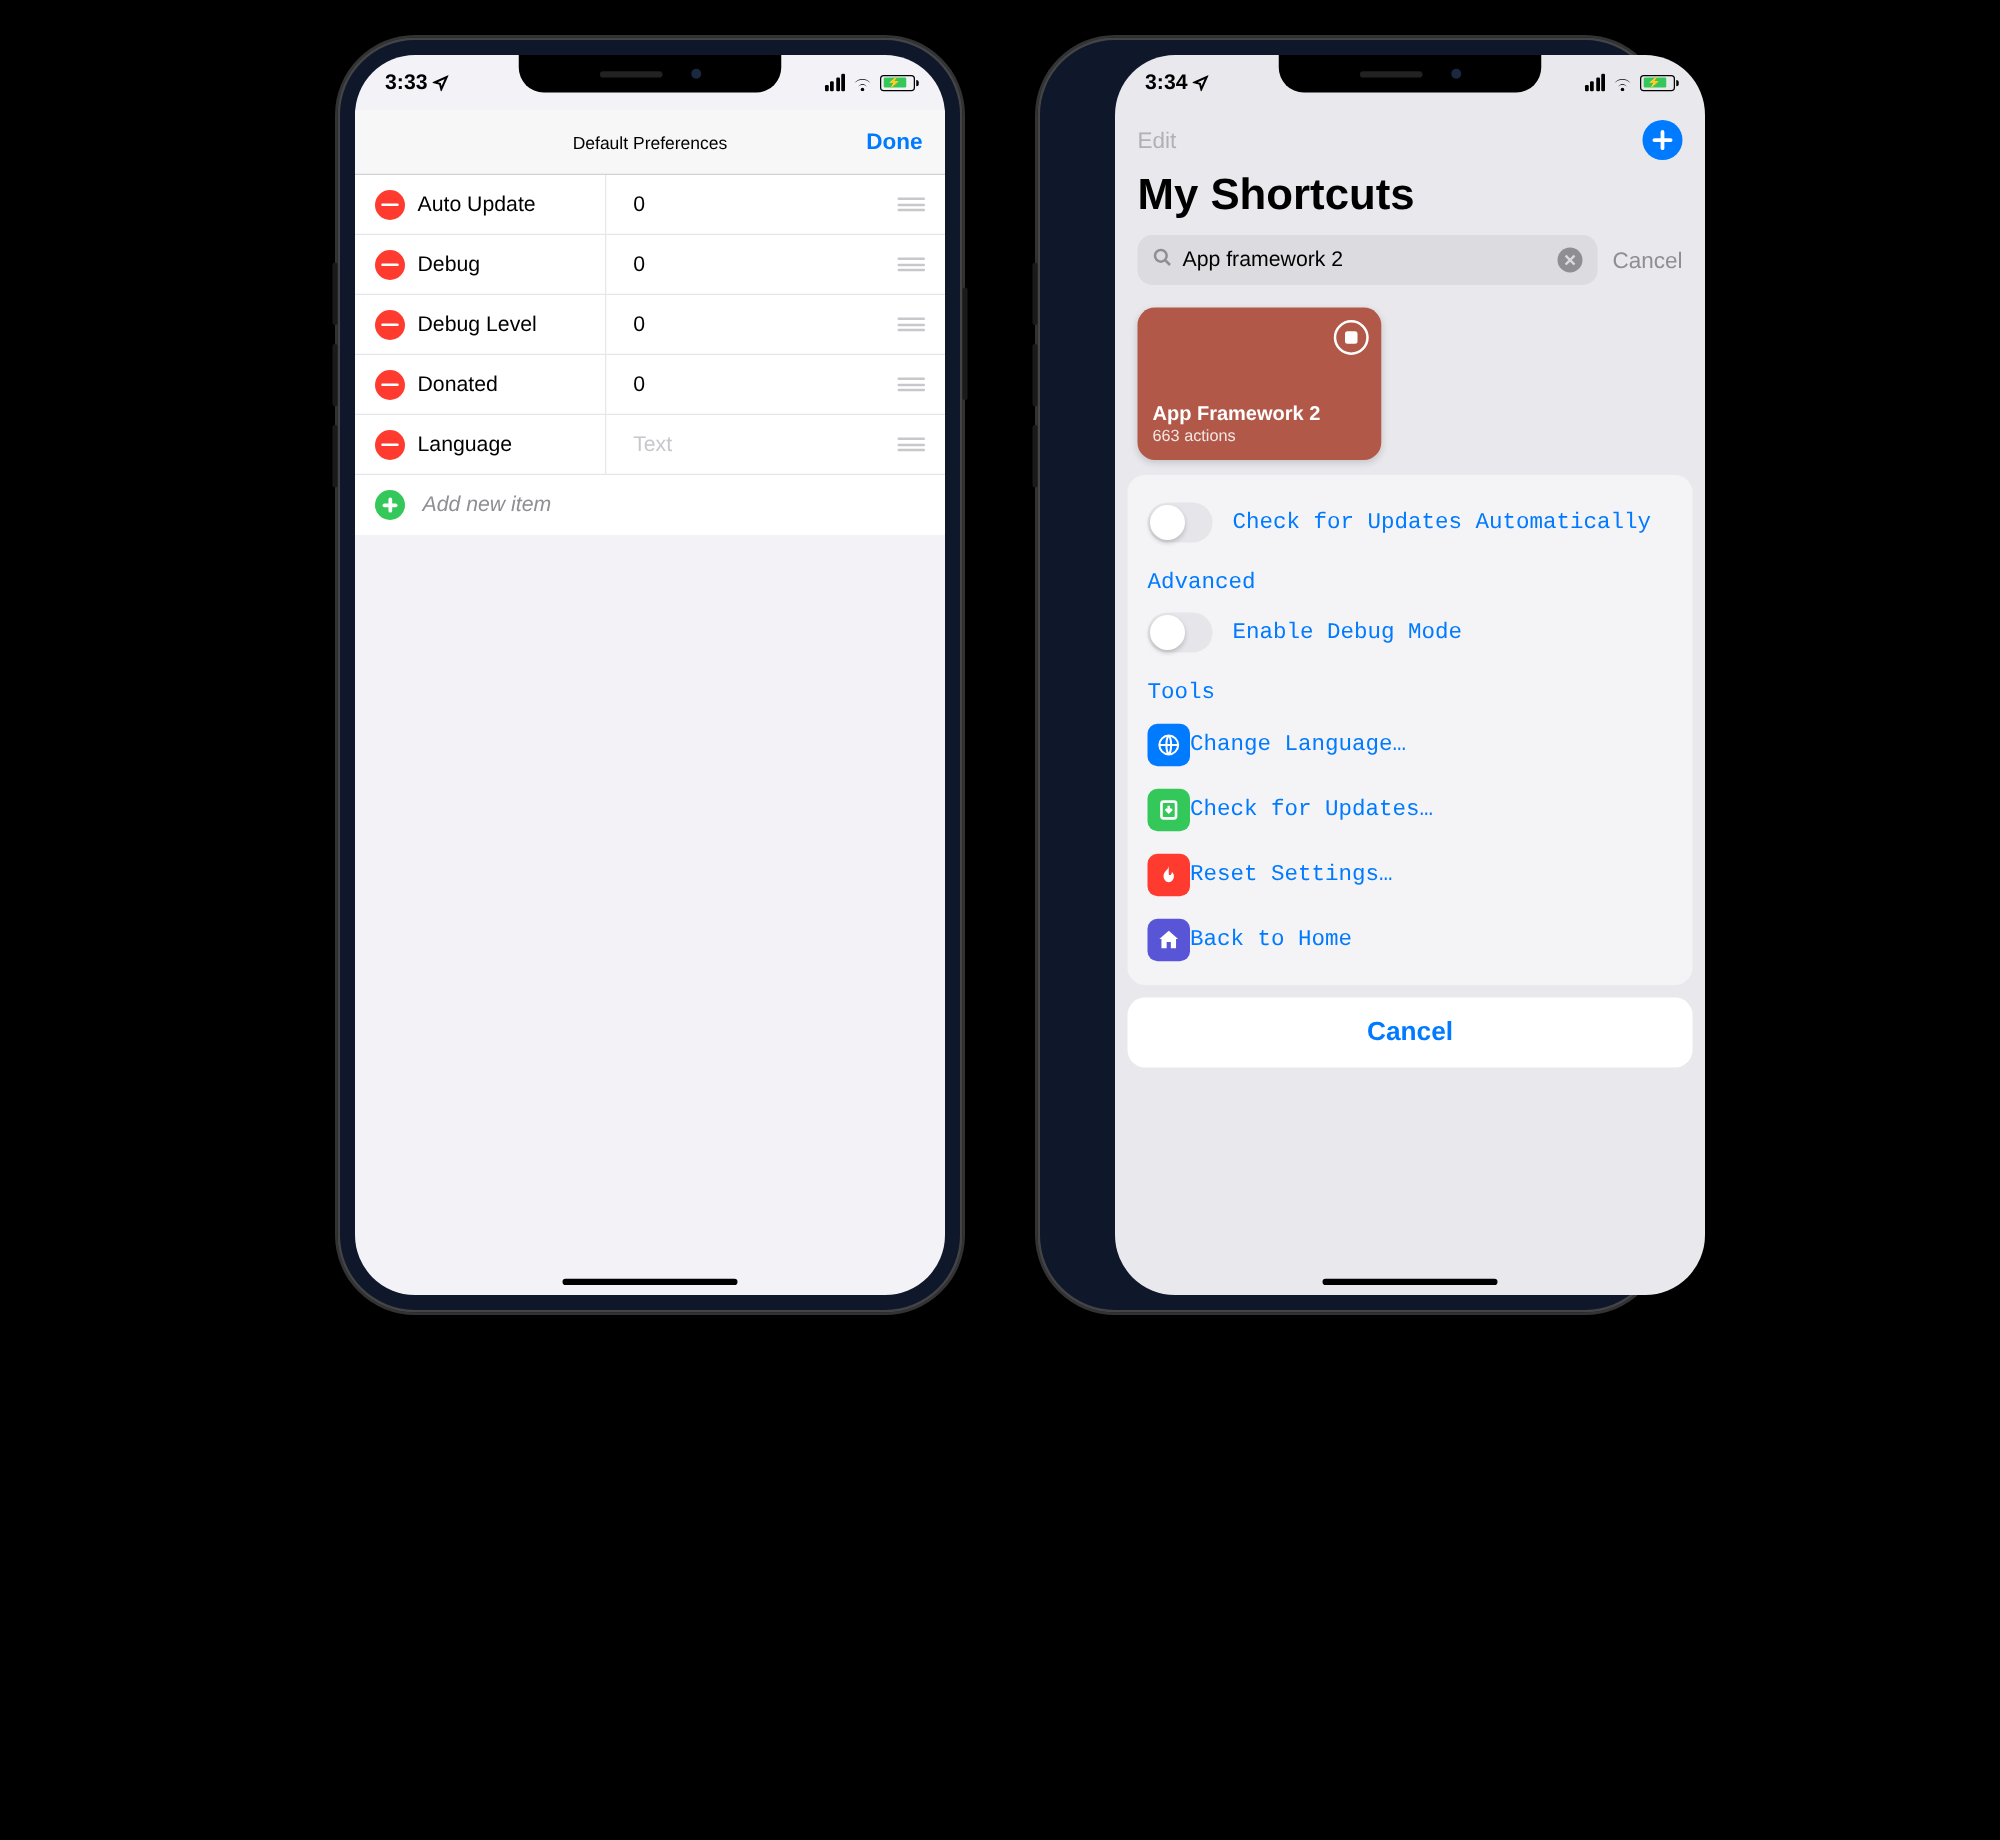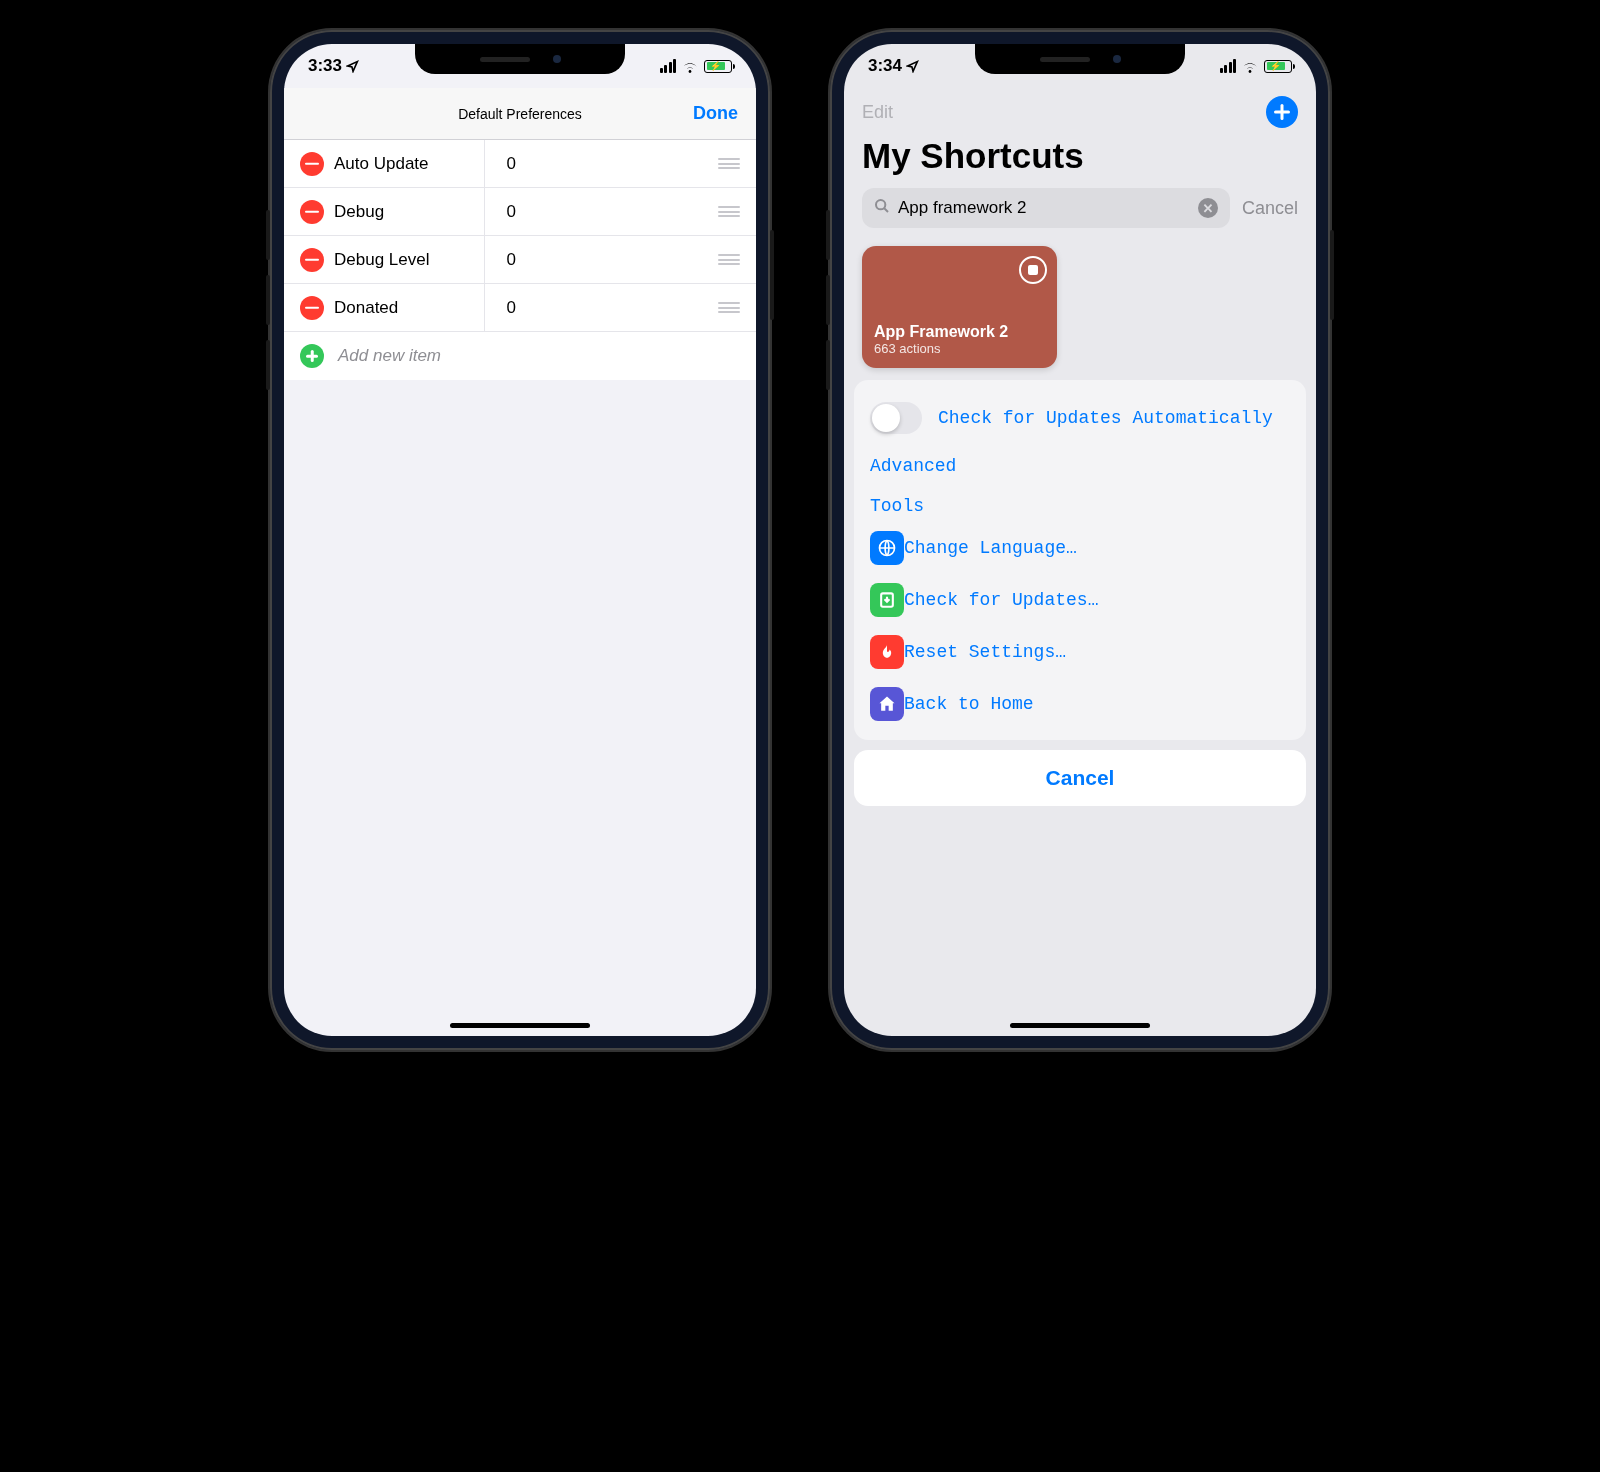--- a/index.html
+++ b/index.html
@@ -95,21 +95,21 @@
 .key-col { width: 140px; font-size: 17px; color: #000; }
 .divider { width: 0.5px; height: 100%; background: #e5e5ea; }
 .val-col { flex: 1; font-size: 17px; color: #000; padding-left: 12px; }
 .val-col.placeholder { color: #c7c7cc; }
 .drag-handle { color: #c7c7cc; display: flex; flex-direction: column; gap: 2.5px; width: 22px; }
 .drag-handle span { height: 2px; background: #c7c7cc; border-radius: 1px; }
 .add-row { height: 48px; display: flex; align-items: center; padding: 0 16px; gap: 14px; background: #fff; font-style: italic; }
 .add-row .label { font-size: 17px; color: #8e8e93; }
 
 
-.screen.shortcuts { background: #e9e9ed; }
+.screen.shortcuts { background: #e9e9ed; margin-left: 48px; }
 .topbar { padding: 8px 18px 0; display: flex; justify-content: space-between; align-items: center; }
 .edit-btn { font-size: 18px; color: #b0b0b5; }
 .plus-btn { width: 32px; height: 32px; background: #007aff; border-radius: 50%; position: relative; }
 .plus-btn::before, .plus-btn::after { content: ""; position: absolute; background: #fff; left: 50%; top: 50%; transform: translate(-50%,-50%); border-radius: 2px; }
 .plus-btn::before { width: 16px; height: 3px; }
 .plus-btn::after { width: 3px; height: 16px; }
 .large-title { font-size: 35px; font-weight: 700; color: #000; padding: 8px 18px 12px; }
 .search-row { display: flex; align-items: center; gap: 12px; padding: 0 18px 14px; }
 .searchbox { flex: 1; background: #dcdce0; border-radius: 12px; height: 40px; display: flex; align-items: center; padding: 0 12px; gap: 8px; }
 .searchbox .mag { color: #8e8e93; font-size: 18px; }
@@ -210,20 +210,31 @@
         <div class="delete-btn"></div>
         <div class="key-col">Donated</div>
         <div class="divider"></div>
         <div class="val-col">0</div>
         <div class="drag-handle">
             <span></span>
             <span></span>
             <span></span>
           </div>
       </div>
+      <div class="row">
+        <div class="delete-btn"></div>
+        <div class="key-col">Language</div>
+        <div class="divider"></div>
+        <div class="val-col placeholder">Text</div>
+        <div class="drag-handle">
+            <span></span>
+            <span></span>
+            <span></span>
+          </div>
+      </div>
       <div class="add-row">
         <div class="add-btn"></div>
         <span class="label">Add new item</span>
       </div>
     </div>
     <div class="homebar"></div>
   </div>
 </div>
 
 <div class="phone right">
@@ -278,20 +289,24 @@
       <div class="stop"></div>
       <div class="name">App Framework 2</div>
       <div class="meta">663 actions</div>
     </div>
     <div class="sheet">
       <div class="sheet-row">
         <div class="toggle"></div>
         <span class="sheet-label">Check for Updates Automatically</span>
       </div>
       <div class="section-header">Advanced</div>
+      <div class="sheet-row">
+        <div class="toggle"></div>
+        <span class="sheet-label">Enable Debug Mode</span>
+      </div>
       <div class="section-header">Tools</div>
       <div class="tool-row">
         <div class="tool-icon blue">
           <svg width="20" height="20" viewBox="0 0 24 24" fill="none" stroke="#fff" stroke-width="2">
               <circle cx="12" cy="12" r="9"></circle>
               <path d="M3 12h18M12 3c3 3 3 15 0 18M12 3c-3 3-3 15 0 18"></path>
             </svg>
         </div>
         <span class="sheet-label">Change Language…</span>
       </div>

